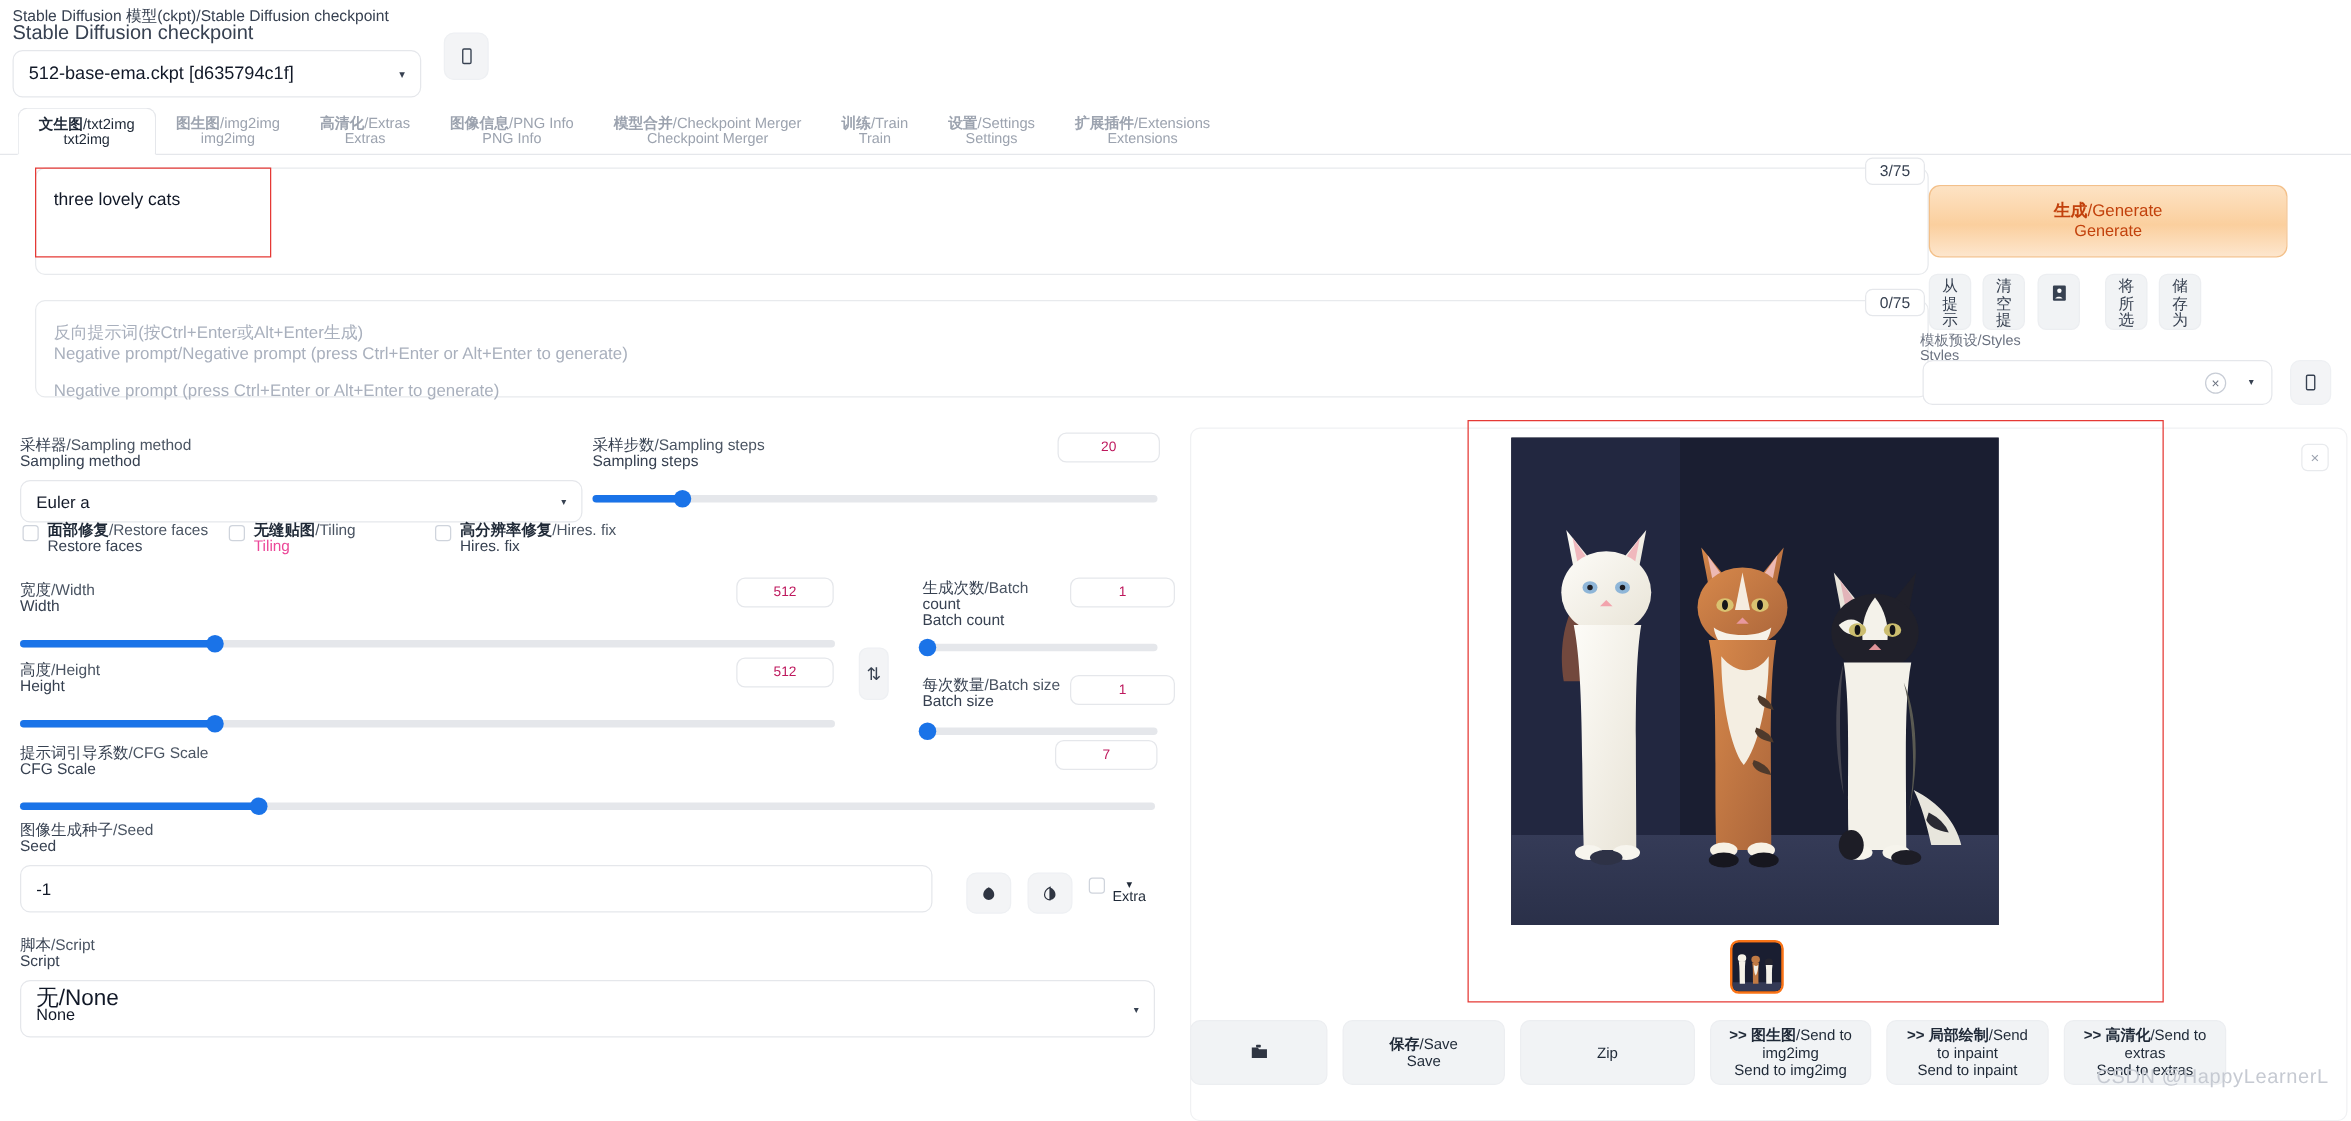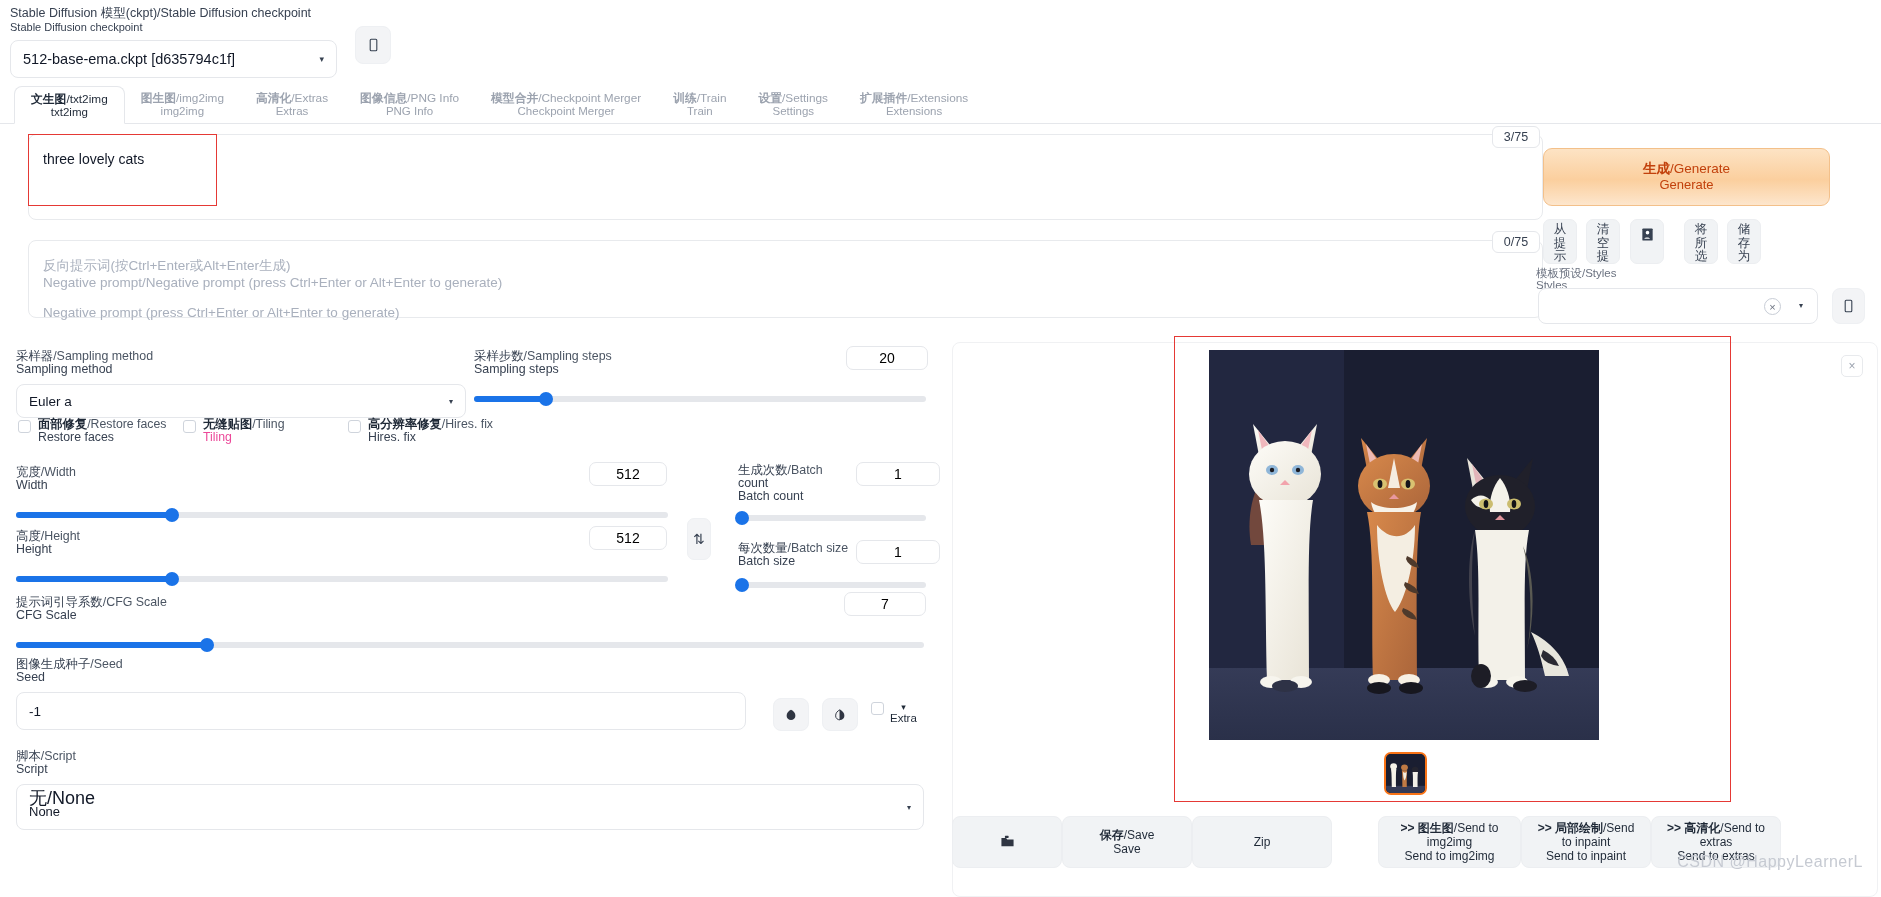--- a/index.html
+++ b/index.html
@@ -8,21 +8,21 @@
     background: #ffffff;
     font-family: "Liberation Sans", "DejaVu Sans", sans-serif;
     overflow: hidden;
     color: #1f2937;
   }
   .app { position: relative; width: 1881px; height: 897px; }
 
   
   .ckpt-row { position: absolute; left: 10px; top: 6px; width: 400px; }
   .lbl-zh { font-size: 12.5px; color: #374151; line-height: 14px; white-space: nowrap; }
-  .lbl-en { font-size: 11px; color: #374151; line-height: 14px; white-space: nowrap; }
+  .lbl-en { font-size: 16px; color: #374151; line-height: 14px; white-space: nowrap; }
   .ckpt-select {
     margin-top: 6px; width: 327px; height: 38px;
     border: 1px solid #e5e7eb; border-radius: 8px; background: #fff;
     display: flex; align-items: center; padding: 0 12px;
     font-size: 14.5px; color: #111827; position: relative;
   }
   .ckpt-select .caret { position: absolute; right: 12px; font-size: 9px; color: #374151; }
   .ckpt-refresh {
     position: absolute; left: 355px; top: 26px; width: 36px; height: 38px;
     border: 1px solid #eef0f3; border-radius: 8px; background: #f3f4f6;
@@ -76,21 +76,21 @@
   .select {
     height: 34px; border: 1px solid #e5e7eb; border-radius: 8px; background: #fff;
     display: flex; align-items: center; padding: 0 12px; font-size: 13.5px;
     color: #111827; position: relative;
   }
   .select .caret { position: absolute; right: 12px; font-size: 8px; color: #374151; }
 
   .numbox {
     border: 1px solid #e5e7eb; border-radius: 7px; background: #fff;
     display: flex; align-items: center; justify-content: center;
-    font-size: 14px; color: #000000;
+    font-size: 11px; color: #be185d;
   }
 
   .slider { position: relative; height: 14px; }
   .slider .track {
     position: absolute; left: 0; right: 0; top: 4px; height: 6px;
     background: #e5e7eb; border-radius: 3px;
   }
   .slider .fill {
     position: absolute; left: 0; top: 4px; height: 6px;
     background: #1a73e8; border-radius: 3px;
@@ -168,21 +168,21 @@
   }
   .img-frame {
     position: absolute; left: 1209px; top: 350px; width: 390px; height: 390px;
     overflow: hidden; background: #1b1f33;
   }
   .thumb {
     position: absolute; left: 1384px; top: 752px; width: 43px; height: 43px;
     border: 2.5px solid #f97316; border-radius: 7px; overflow: hidden; background: #1b1f33;
   }
 
-  .actions { position: absolute; left: 952px; top: 816px; display: flex; padding-left: 0px; }
+  .actions { position: absolute; left: 952px; top: 816px; display: flex; gap: 12px; padding-left: 0px; }
   .abtn {
     height: 52px; border-radius: 8px; background: #f1f3f5; border: 1px solid #eceef1;
     display: flex; flex-direction: column; align-items: center; justify-content: center;
     text-align: center; font-size: 12px; color: #1f2937; line-height: 14px;
   }
   .abtn .a1 .zh { font-weight: 700; }
   .abtn .a2 { font-size: 12px; }
 
   .watermark {
     position: absolute; right: 18px; bottom: 26px; font-size: 16px;
@@ -613,21 +613,21 @@
             <rect x="5.2" y="2" width="4" height="2.2" rx="0.6" fill="#2f3542"></rect>
           </svg></span>
       </div>
       <div class="abtn" style="width: 130px;">
         <div class="a1"><span class="zh">保存</span><span>/Save</span></div>
         <div class="a2">Save</div>
       </div>
       <div class="abtn" style="width: 140px;">
         <div class="a1"><span class="zh"></span><span>Zip</span></div>
       </div>
-      <div class="abtn" style="width: 143px; margin-left: 46px;">
+      <div class="abtn" style="width: 129px;">
         <div class="a1"><span class="zh">&gt;&gt; 图生图</span><span>/Send to</span></div>
         <div class="a1">img2img</div>
         <div class="a2">Send to img2img</div>
       </div>
       <div class="abtn" style="width: 130px;">
         <div class="a1"><span class="zh">&gt;&gt; 局部绘制</span><span>/Send</span></div>
         <div class="a1">to inpaint</div>
         <div class="a2">Send to inpaint</div>
       </div>
       <div class="abtn" style="width: 130px;">

